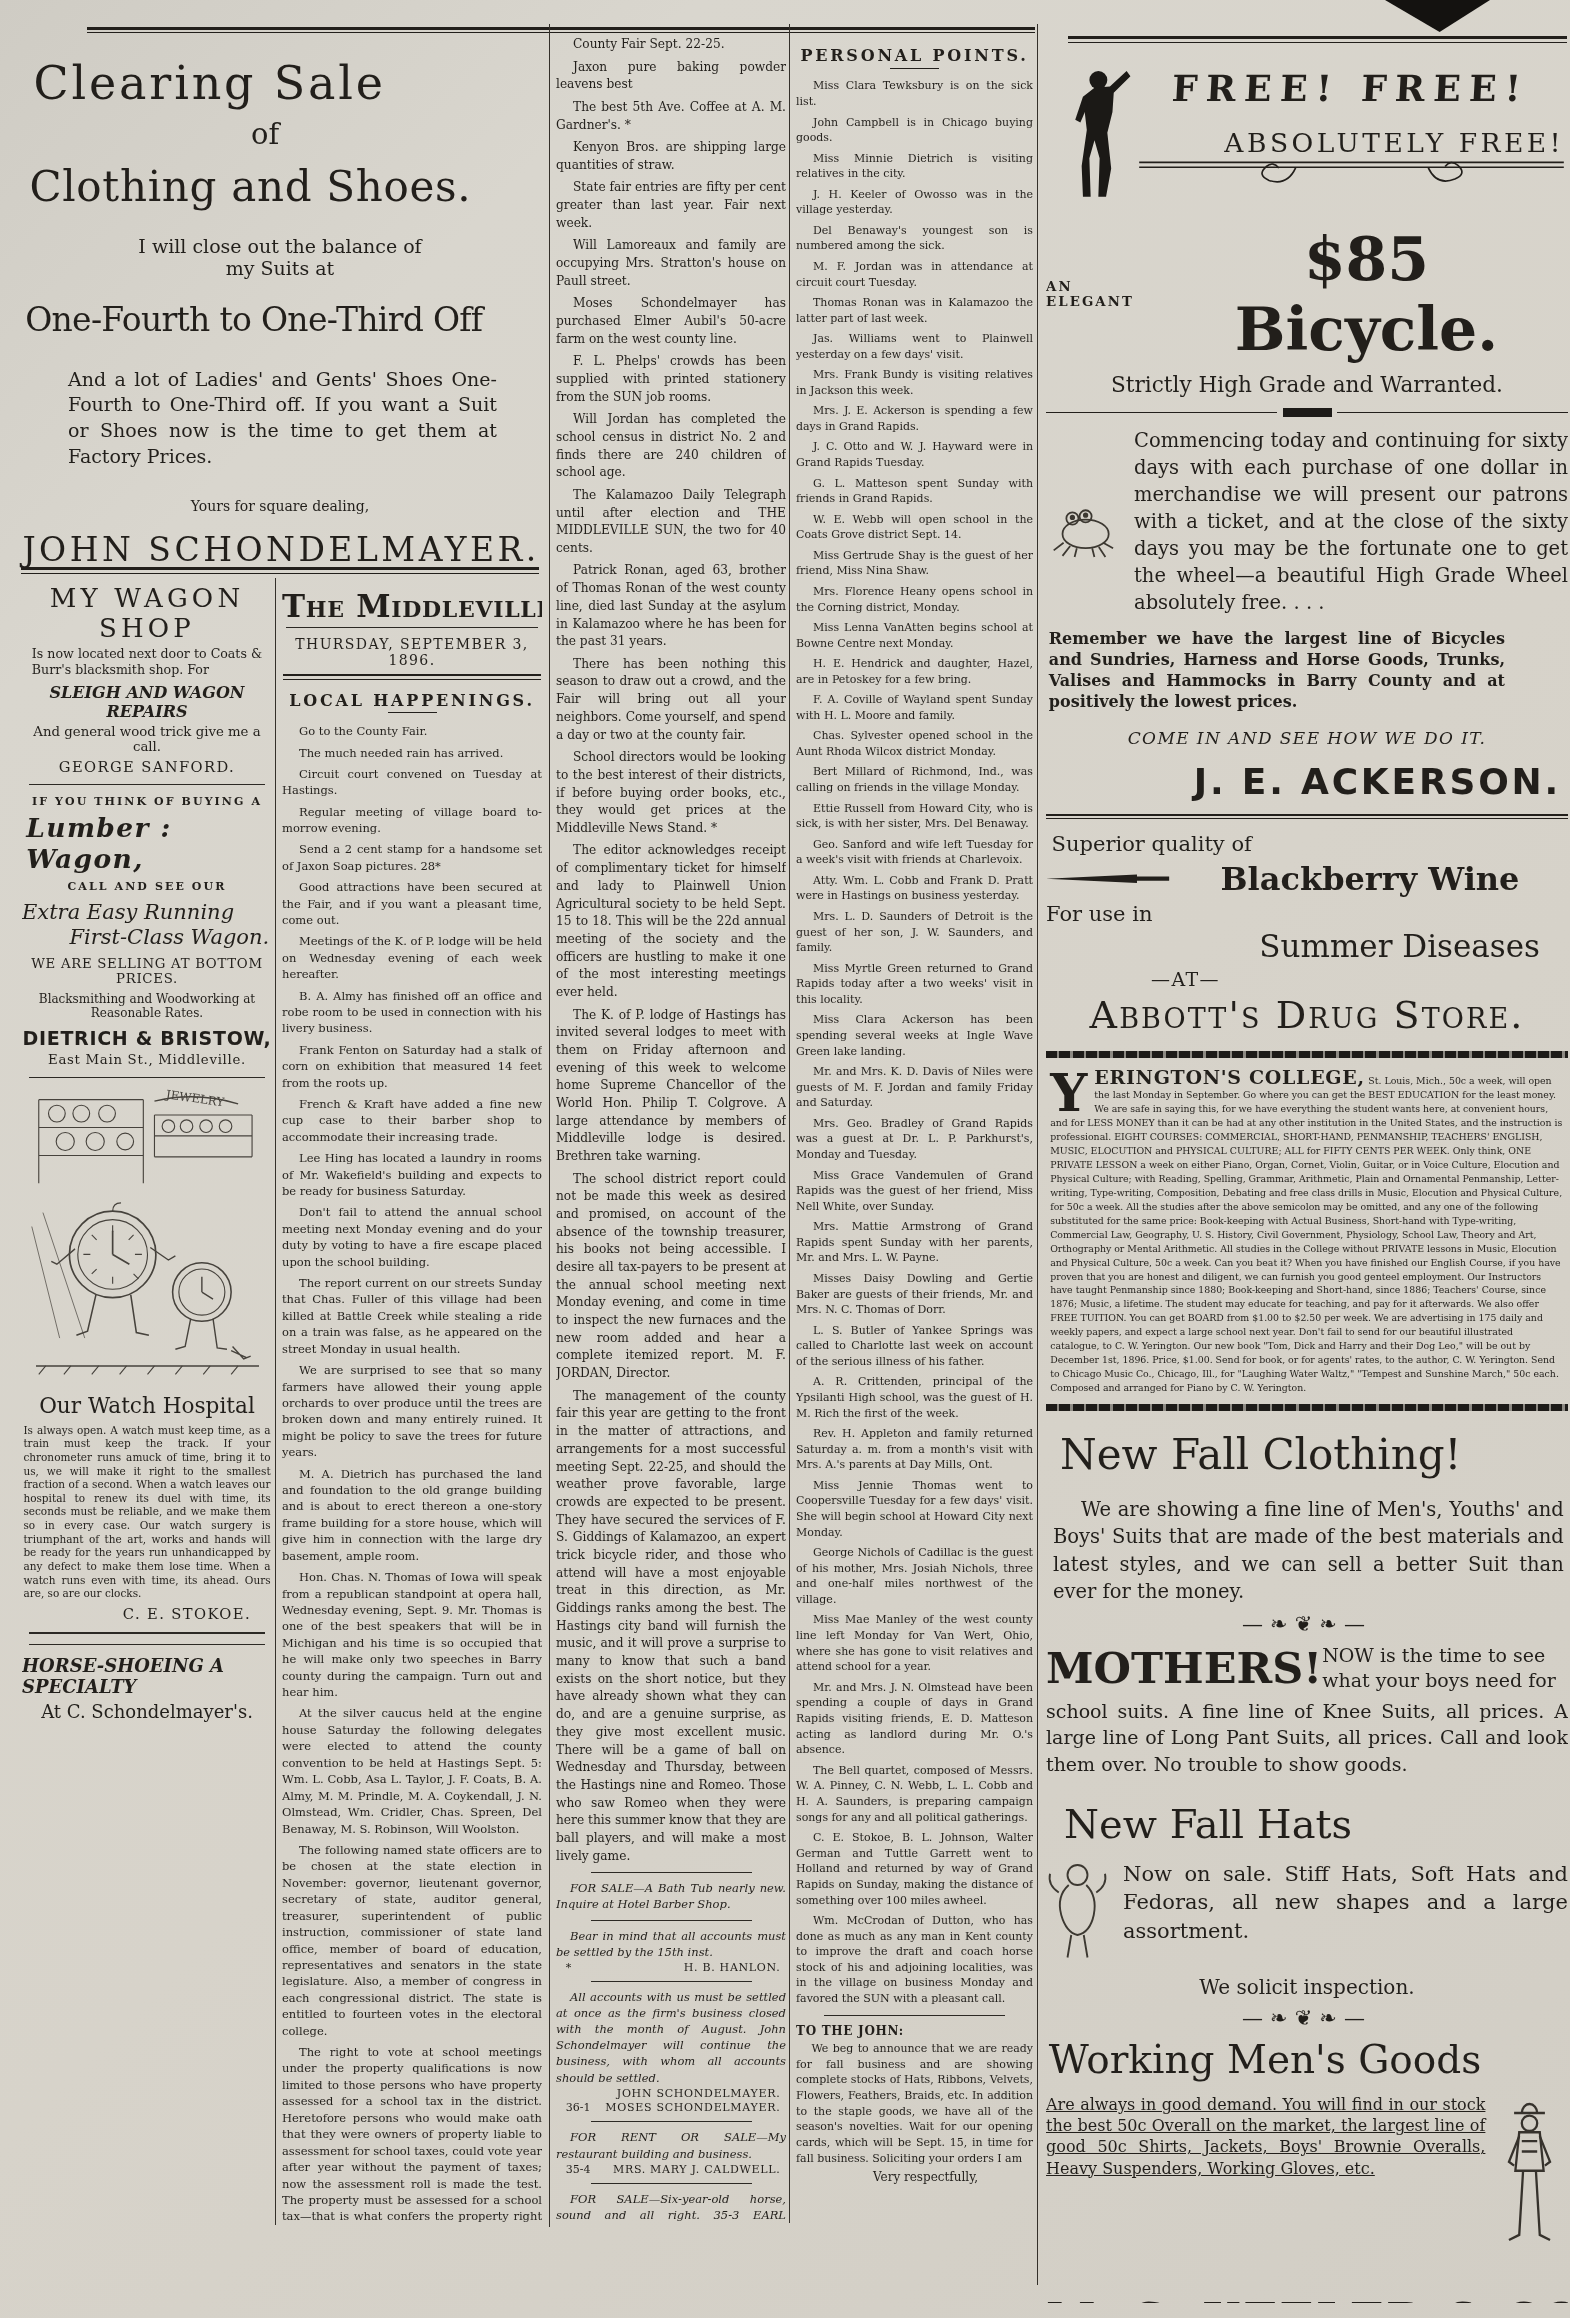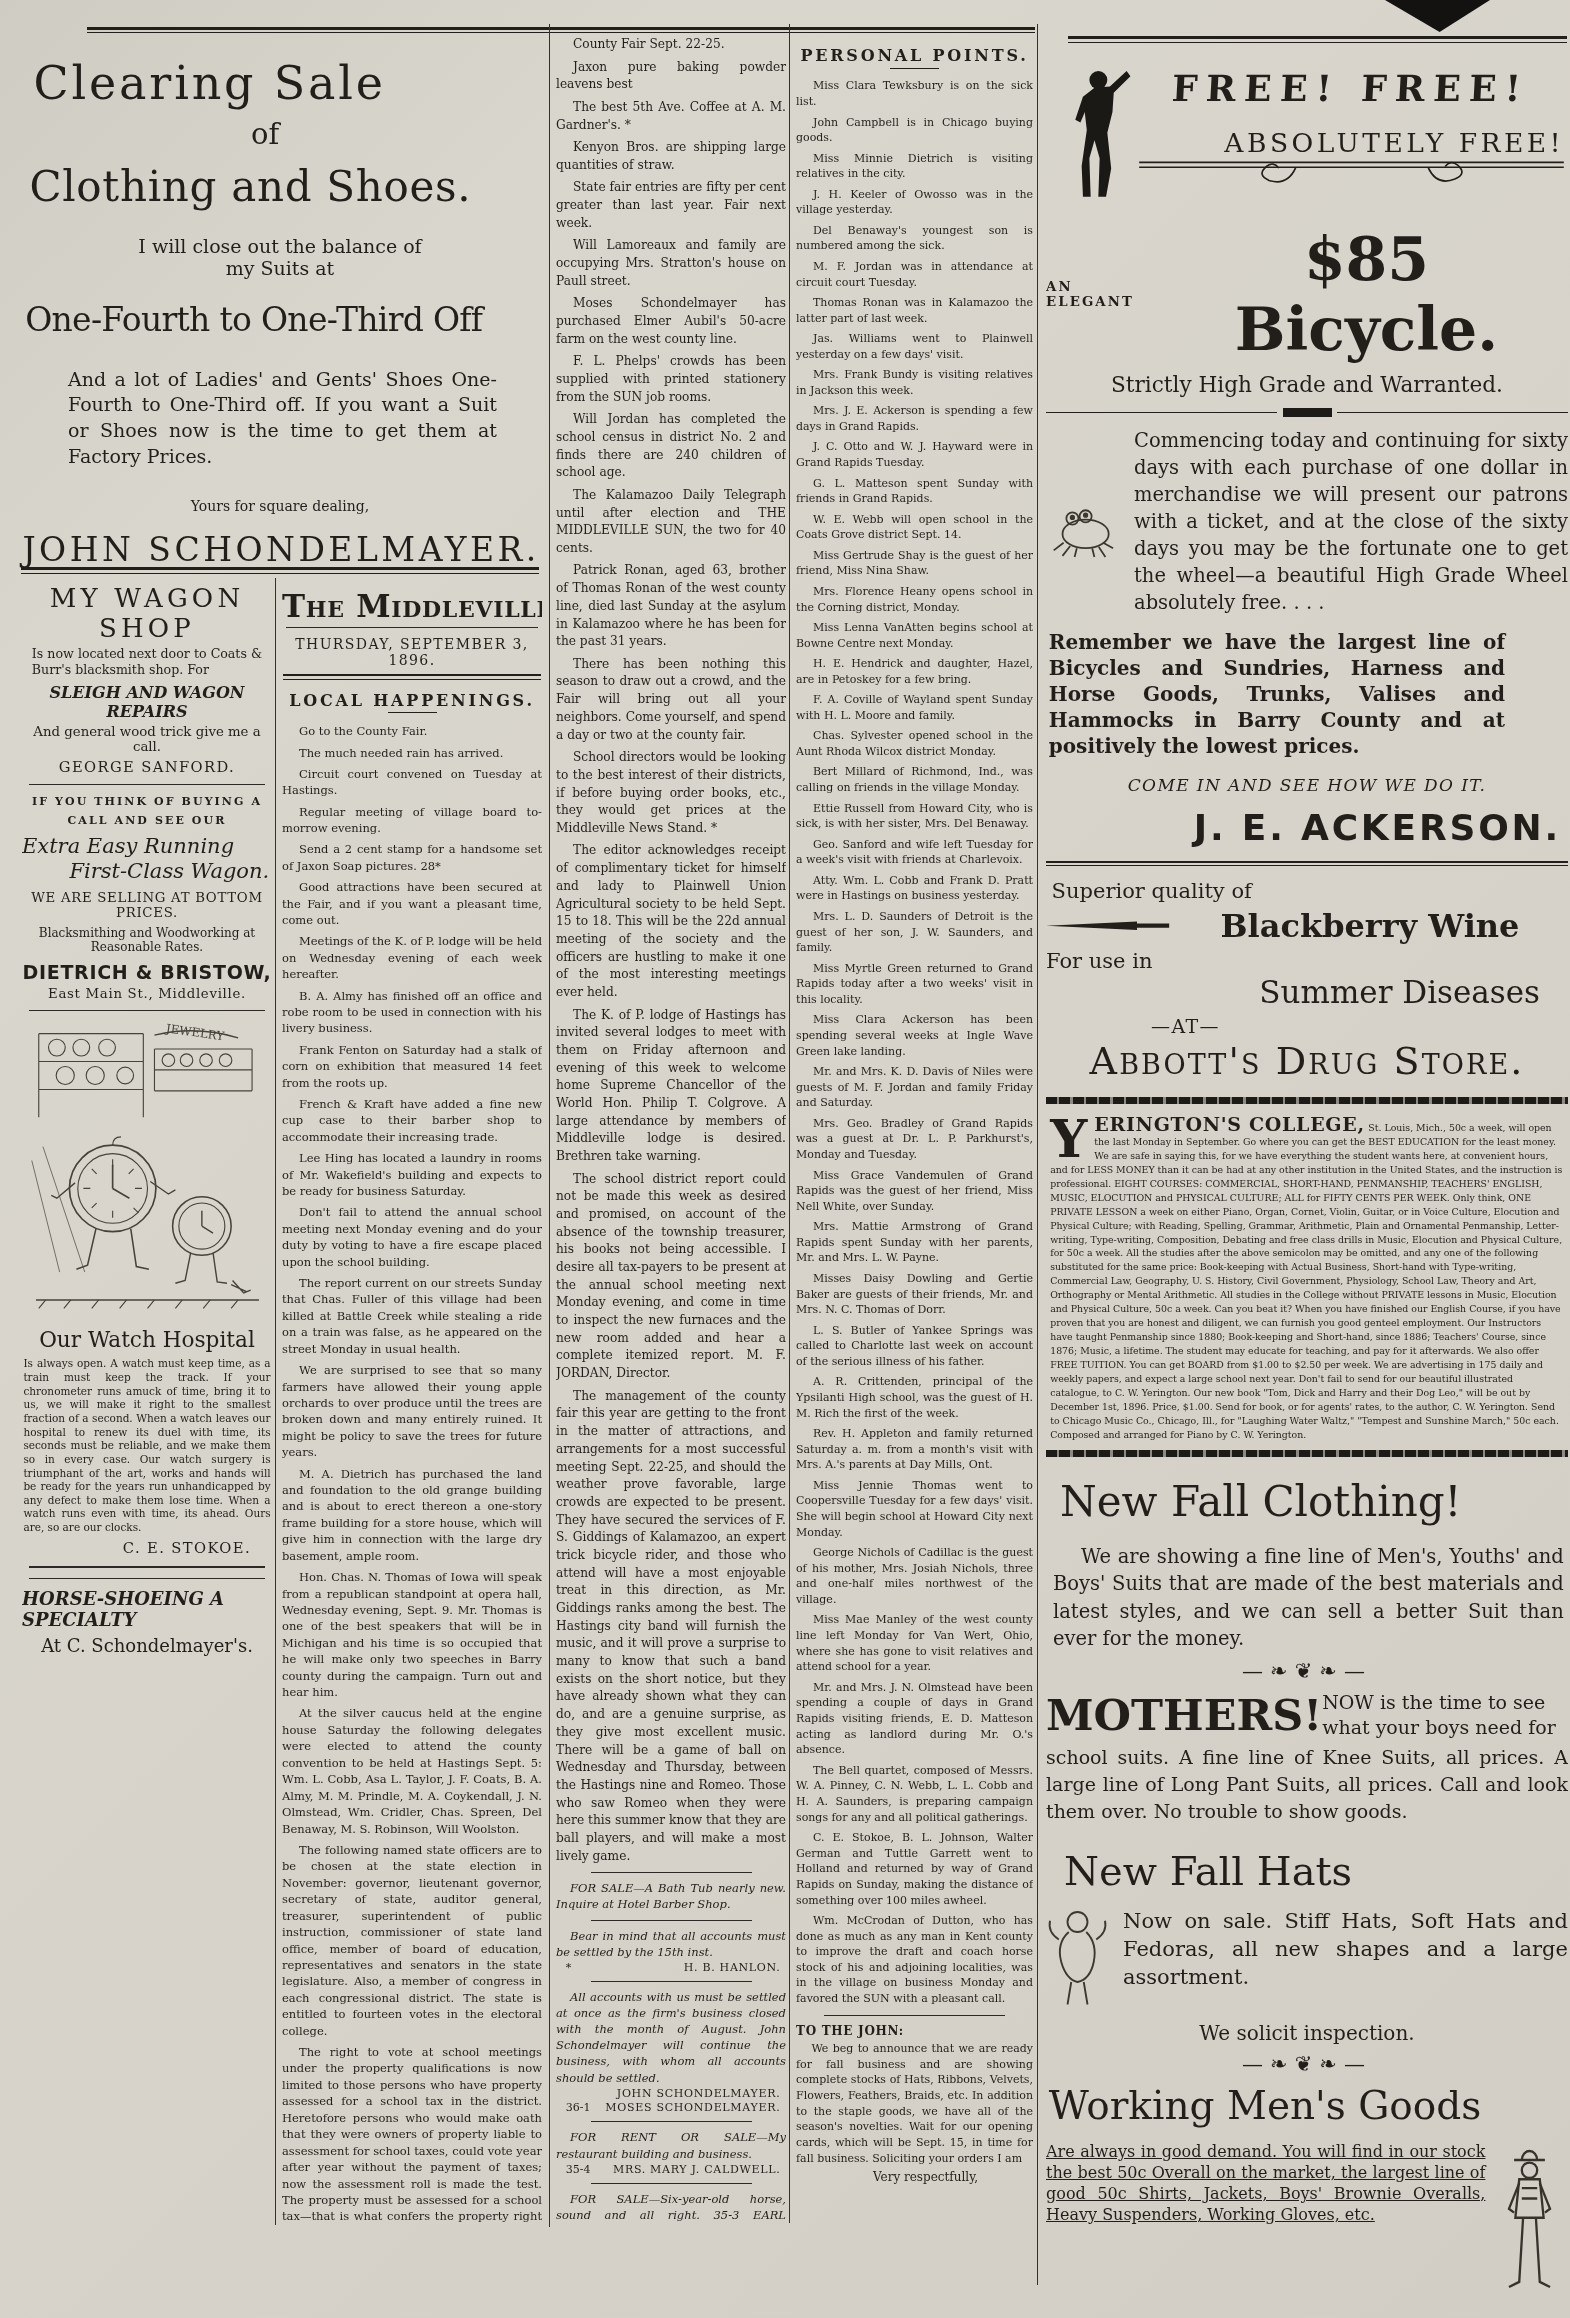--- a/index.html
+++ b/index.html
@@ -75,20 +75,21 @@
       <p class="just" style="font-size:12.6px;line-height:1.3;margin:2.8px 9.8px 0 9.8px;">Is now located next door to Coats &amp; Burr's blacksmith shop.  For</p>
       <p class="ctr b it" style="font-size:16px;margin-top:4.2px;">SLEIGH AND WAGON REPAIRS</p>
       <p class="ctr" style="font-size:13.3px;margin-top:2.8px;">And general wood trick give me a call.</p>
       <p class="ctr sc" style="font-size:14.7px;letter-spacing:1.4px;margin-top:4.2px;">GEORGE SANFORD.</p>
     </div>
 
     <div class="sep"></div>
 
     <div>
       <p class="ctr b" style="font-size:11px;letter-spacing:2.1px;">IF YOU THINK OF BUYING A</p>
+      <p class="b it" style="font-size:26.5px;letter-spacing:1.4px;margin:4.2px 0 0 4.2px;">Lumber : Wagon,</p>
       <p class="ctr b" style="font-size:11px;letter-spacing:2.1px;margin-top:5.6px;">CALL AND SEE OUR</p>
       <p class="it" style="font-size:21px;margin-top:7px;">Extra Easy Running</p>
       <p class="it rt" style="font-size:21px;margin:1.4px 2.8px 0 0;">First-Class Wagon.</p>
       <p class="ctr" style="font-size:13.3px;letter-spacing:0.7px;margin-top:7px;">WE ARE SELLING AT BOTTOM PRICES.</p>
       <p class="ctr" style="font-size:12px;margin-top:5.6px;">Blacksmithing and Woodworking at Reasonable Rates.</p>
       <p class="ctr b" style="font-size:19px;letter-spacing:0.7px;margin-top:7px;font-family:'DejaVu Sans','Liberation Sans',sans-serif;">DIETRICH &amp; BRISTOW,</p>
       <p class="ctr" style="font-size:13.3px;letter-spacing:0.7px;margin-top:2.8px;">East Main St., Middleville.</p>
     </div>
 
     <div class="sep"></div>
@@ -320,21 +321,21 @@
             <ellipse cx="36" cy="34" rx="21" ry="13"></ellipse>
             <circle cx="24" cy="20" r="5.5"></circle>
               <circle cx="36" cy="18" r="5.5"></circle>
             <circle cx="24" cy="19" r="1.6" fill="#3c3831"></circle>
               <circle cx="36" cy="17" r="1.6" fill="#3c3831"></circle>
             <path d="M16 42 l-9 7 M22 45 l-7 9 M52 42 l9 5 M48 46 l6 9 M28 47 l-2 8 M42 47 l2 8"></path>
           </g>
         </svg>
         <p class="just" style="font-size:19.5px;line-height:1.38;flex:1;margin-left:11px;">Commencing today and continuing for sixty days with each purchase of one dollar in merchandise we will present our patrons with a ticket, and at the close of the sixty days you may be the fortunate one to get the wheel—a beautiful High Grade Wheel absolutely free. . . .</p>
       </div>
-      <p class="b just" style="font-size:20px;line-height:1.3;margin:12.6px 63px 0 2.8px;">Remember we have the largest line of Bicycles and Sundries, Harness and Horse Goods, Trunks, Valises and Hammocks in Barry County and at positively the lowest prices.</p>
+      <p class="b just" style="font-size:16px;line-height:1.3;margin:12.6px 63px 0 2.8px;">Remember we have the largest line of Bicycles and Sundries, Harness and Horse Goods, Trunks, Valises and Hammocks in Barry County and at positively the lowest prices.</p>
       <p class="ctr it" style="font-size:17px;letter-spacing:1.4px;margin-top:15.4px;">COME IN AND SEE HOW WE DO IT.</p>
       <p class="rt b" style="font-size:36px;letter-spacing:2.8px;margin:12.6px 7px 0 0;font-family:'DejaVu Sans','Liberation Sans',sans-serif;">J. E. ACKERSON.</p>
     </div>
 
     <div style="border-top:2.1px solid #221f1b;border-bottom:1px solid #221f1b;height:2.1px;margin:12.6px 0;"></div>
 
     <div>
       <p style="font-size:21px;margin-left:5.6px;">Superior quality of</p>
       <div style="display:flex;align-items:center;margin-top:4.2px;">
         <svg width="126" height="15.4" viewBox="0 0 180 22">

